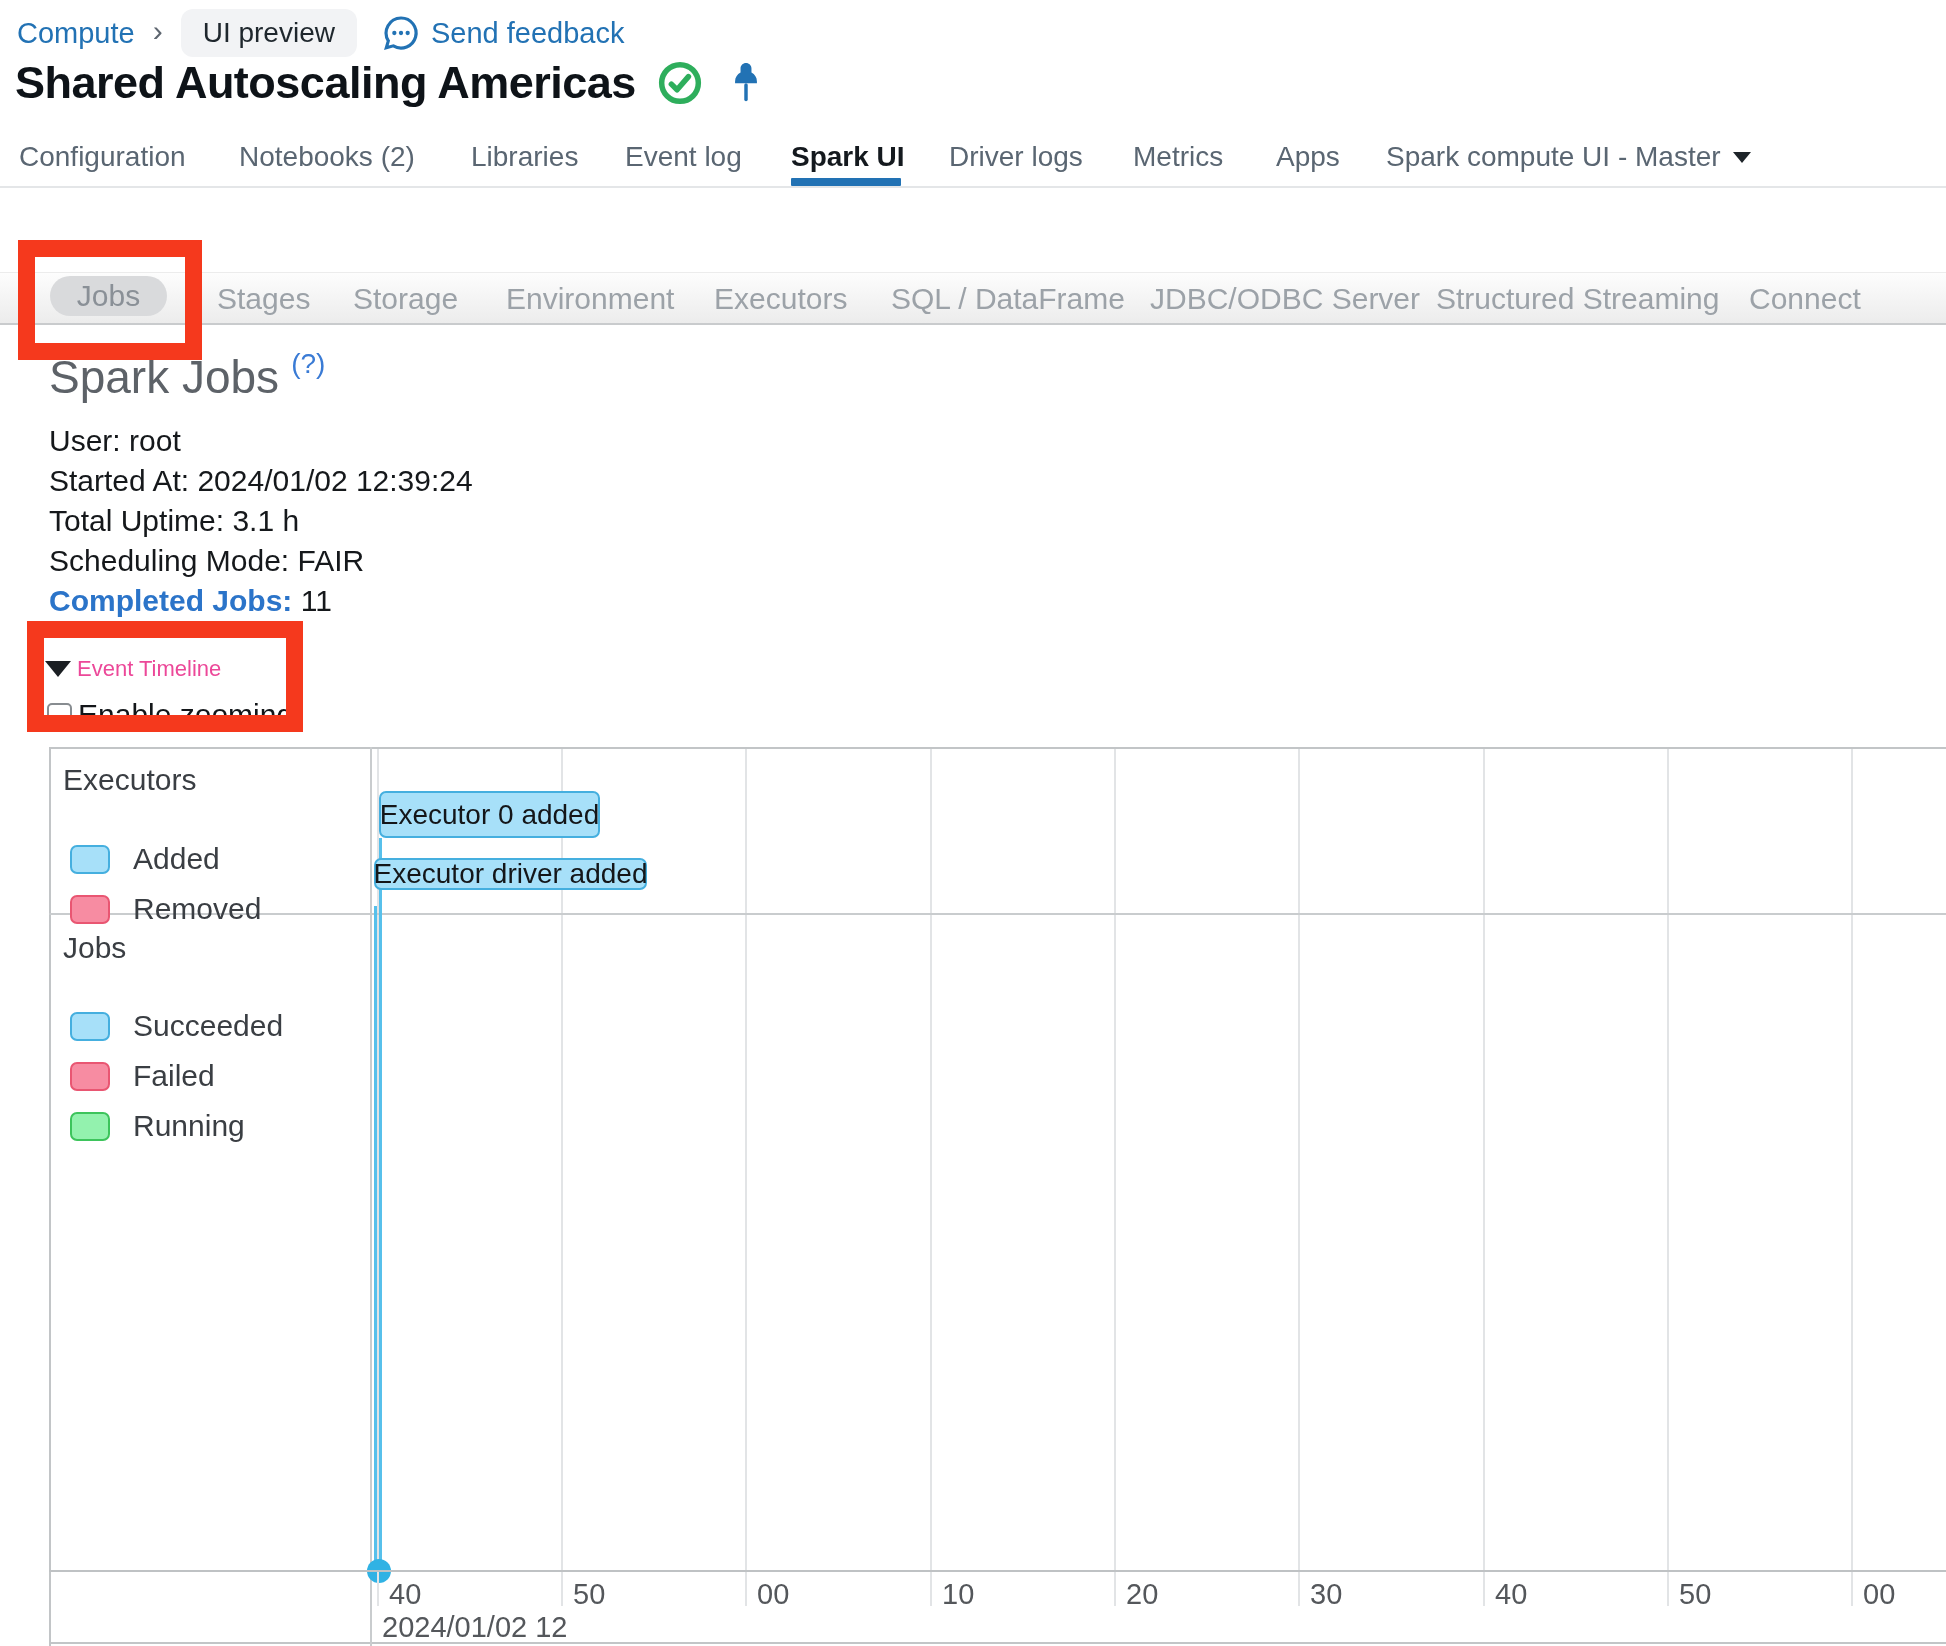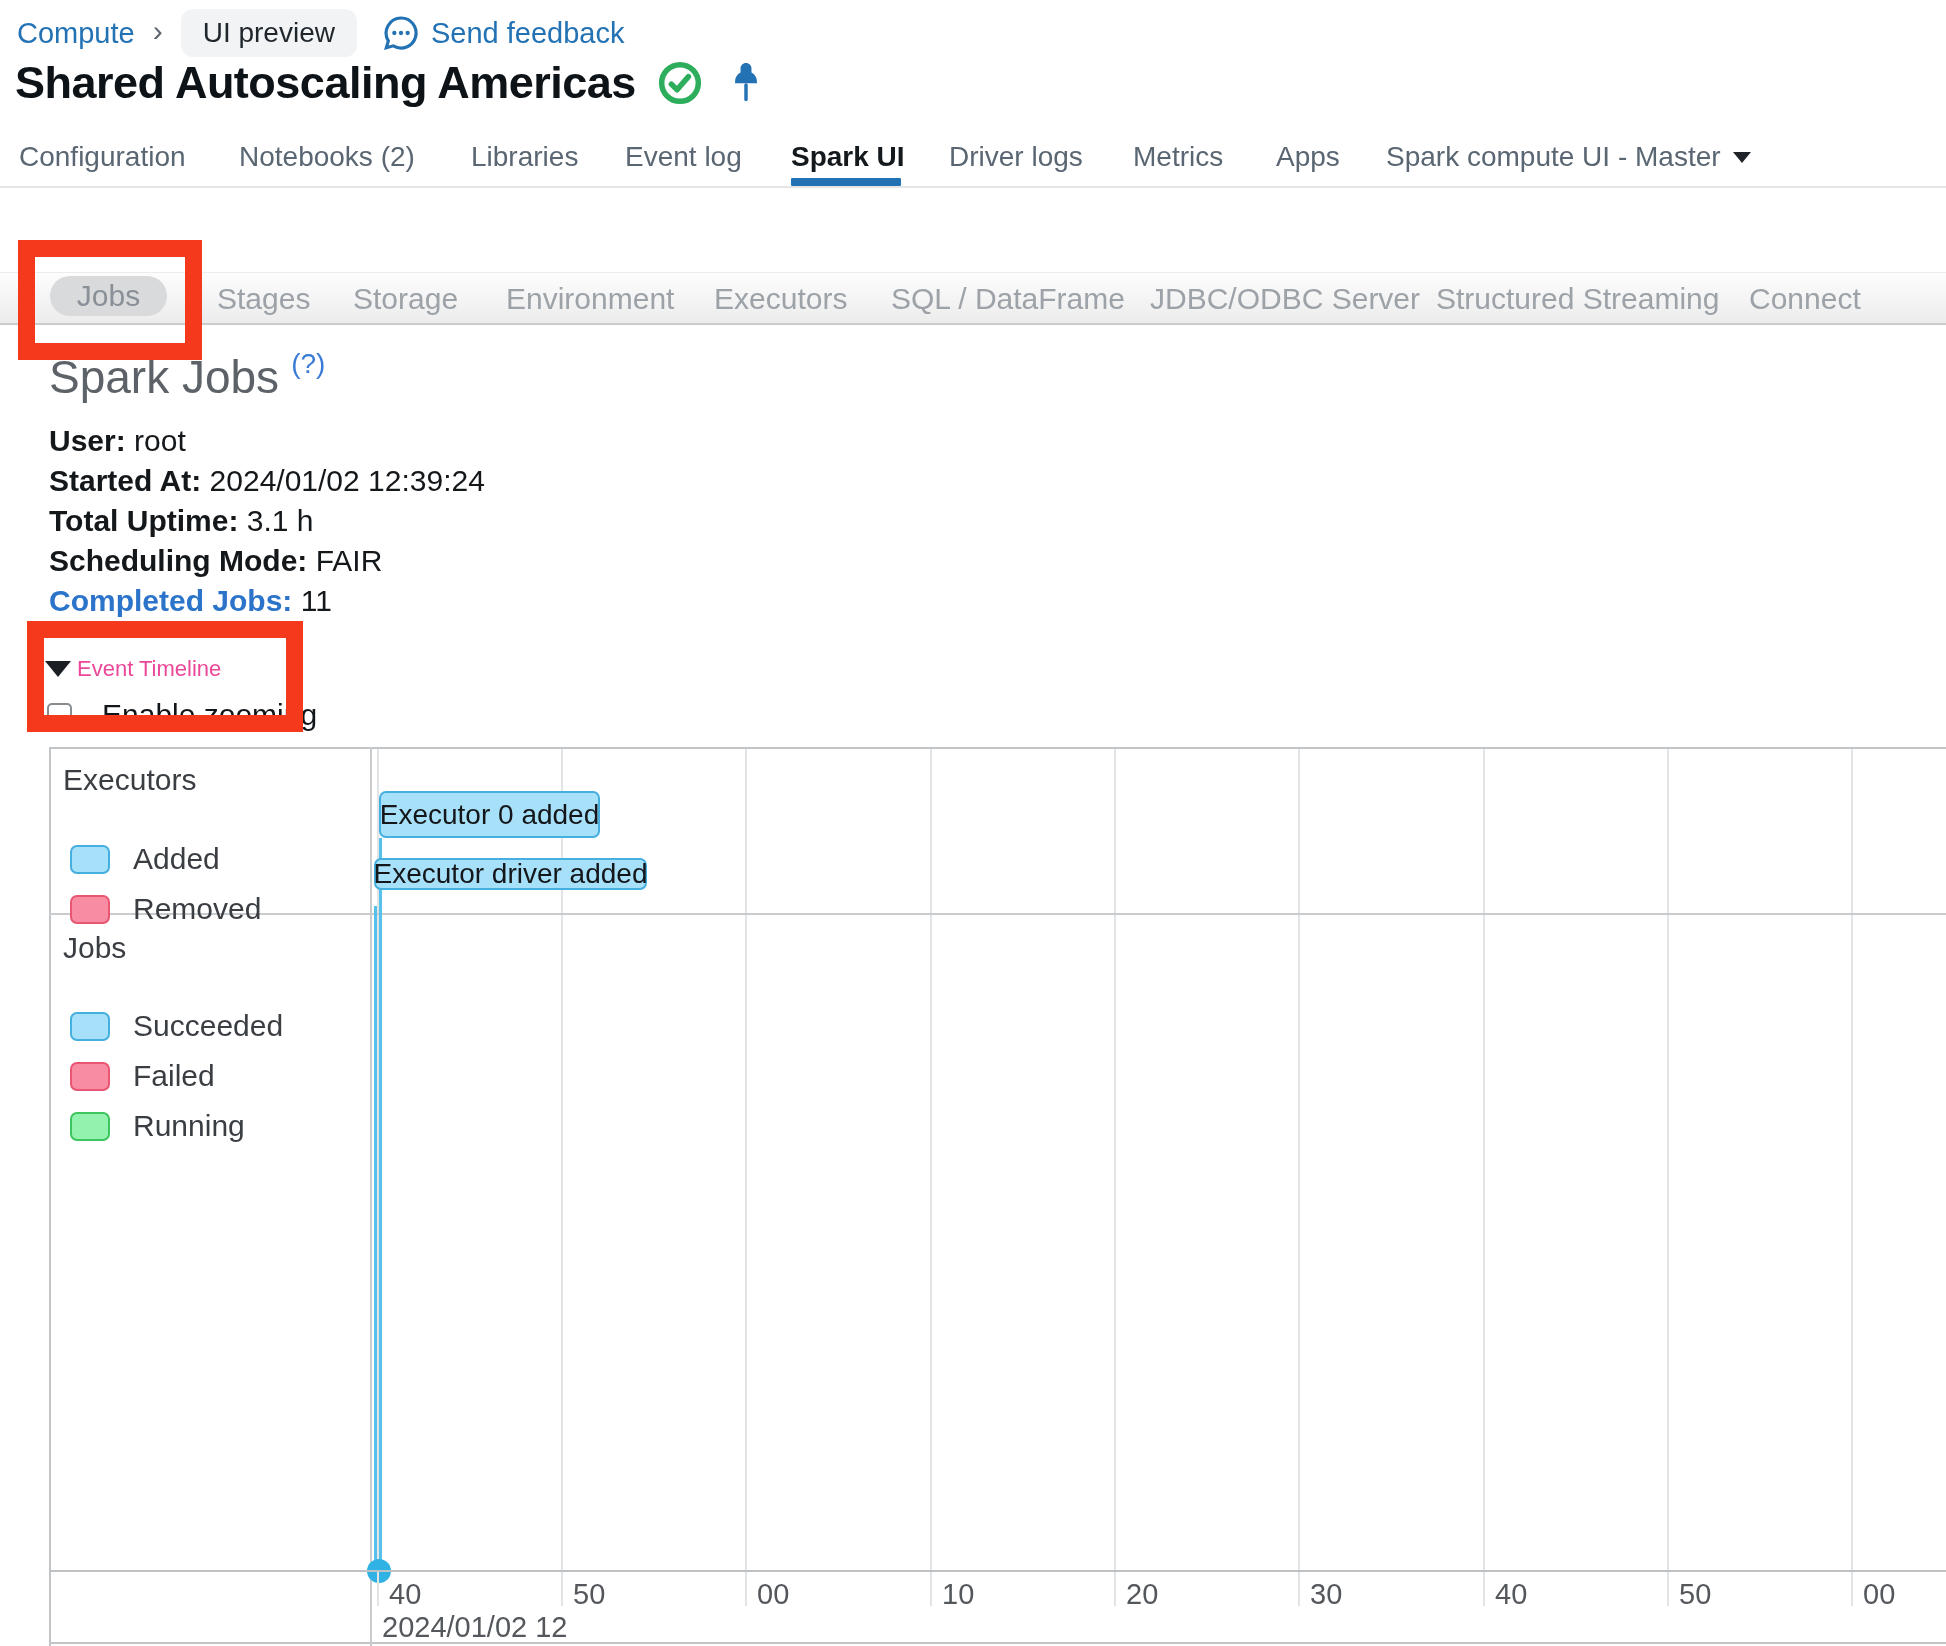--- a/index.html
+++ b/index.html
@@ -43,31 +43,31 @@
                 border-top:1px solid #ececec; border-bottom:2px solid #c9cbcd; }
   .subtab { position:absolute; top:6px; height:40px; line-height:40px; font-size:30px;
             color:#9ca2a8; white-space:nowrap; cursor:pointer; }
   .subtab.pill { top:3px; width:117px; height:40px; background:#d9dadc; border-radius:22px;
                  text-align:center; color:#8a9097; }
 
   
   .spark-heading { left:49px; top:348px; font-size:46px; color:#5d6268;text-align:center; }
   .spark-help { font-size:28px; color:#3a7bd5; vertical-align:20px; margin-left:12px; cursor:pointer; }
   .info-line { position:absolute; left:49px; height:32px; font-size:30px; color:#15181b; white-space:nowrap; }
-  .info-line b { font-weight:700; }
+  .info-line b { font-weight:400; }
   .link-bold { color:#2b74c9; font-weight:700; cursor:pointer; }
 
   
   .et-row { left:45px; top:656px; display:flex; align-items:center; cursor:pointer; }
   .et-tri { width:0; height:0; border-left:13px solid transparent; border-right:13px solid transparent;
             border-top:16px solid #1b1f23; margin-right:6px; }
   .et-label { font-size:22px; color:#ec4899; }
   .ez-row { left:47px; top:698px; display:flex; align-items:center; }
   .ez-box { width:25px; height:25px; border:2px solid #878c90; border-radius:5px; background:#fff; cursor:pointer; }
-  .ez-label { font-size:30px; color:#131619; margin-left:30px; }
+  .ez-label { font-size:30px; color:#131619; margin-left:6px; }
 
   
   .chart { left:49px; top:747px; width:1897px; height:899px; background:#fff; }
   .frame-top    { left:0; top:0; width:100%; height:2px; background:#c2c5c7; }
   .frame-left   { left:0; top:0; width:2px; height:100%; background:#c2c5c7; }
   .frame-bottom { left:0; top:895px; width:100%; height:2px; background:#c2c5c7; }
   .legend-divider { left:321px; top:0; width:2px; height:100%; background:#c9ccce; }
   .section-divider { left:0; top:166px; width:100%; height:2px; background:#c9ccce; }
   .axis-line { left:0; top:823px; width:100%; height:2px; background:#bfc2c4; }
   .gridline { position:absolute; top:2px; width:2px; height:821px; background:#e2e4e6; }

